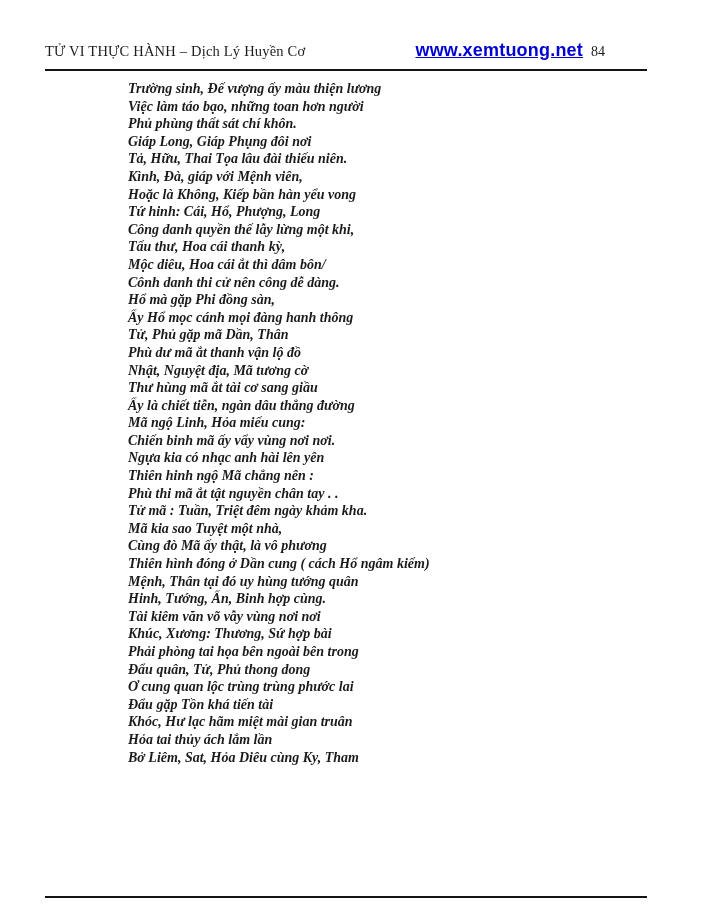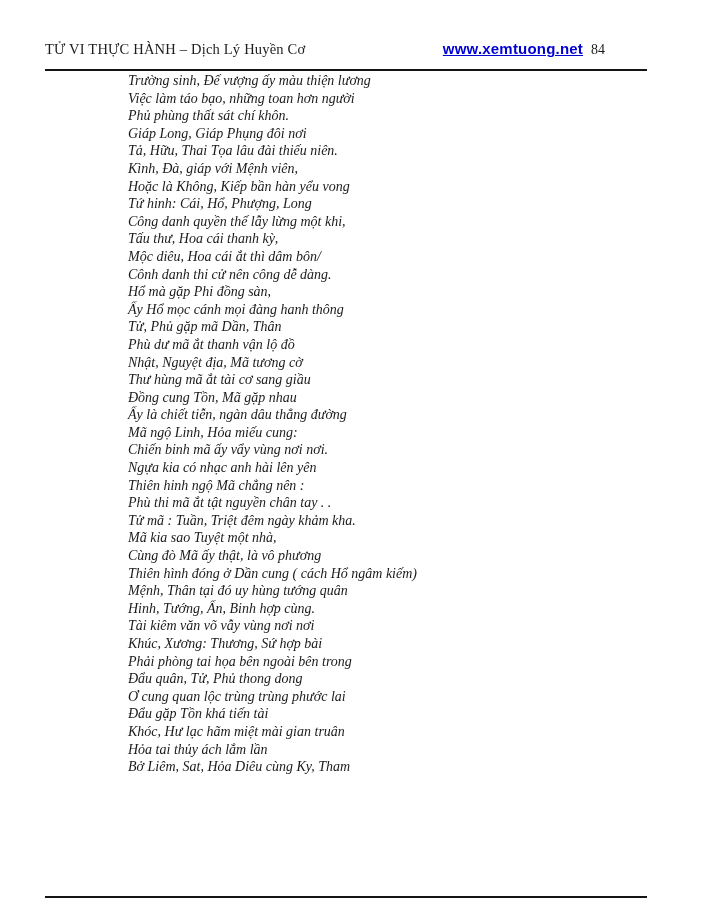--- a/index.html
+++ b/index.html
@@ -33,43 +33,44 @@
     letter-spacing: 0.2px;
   }
   .header-right {
     display: flex;
     align-items: baseline;
     gap: 8px;
   }
   .site-link {
     font-family: "Liberation Sans", sans-serif;
     font-weight: bold;
-    font-size: 15px;
+    font-size: 18px;
     text-decoration: underline;
     letter-spacing: 0.2px;
   }
   .page-number {
     font-family: "Liberation Serif", serif;
     font-size: 14px;
     color: #1c1c1c;
   }
   .rule {
     position: absolute;
     left: 45px;
     width: 616px;
     height: 2px;
     background: #151515;
   }
   .rule-top { top: 69px; }
   .rule-bottom { top: 896px; }
   .poem {
     position: absolute;
     left: 128px;
-    top: 72px;
+    top: 80px;
     width: 470px;
+    font-weight: bold;
   }
   .poem-line {
     font-family: "Liberation Serif", serif;
     font-style: italic;
     font-size: 14px;
     line-height: 17.6px;
     color: #1a1a1a;
     white-space: nowrap;
   }
 </style>
@@ -100,21 +101,20 @@
       <div class="poem-line">Công danh quyền thế lẫy lừng một khi,</div>
       <div class="poem-line">Tấu thư, Hoa cái thanh kỳ,</div>
       <div class="poem-line">Mộc diêu, Hoa cái ắt thì dâm bôn/</div>
       <div class="poem-line">Cônh danh thi cử nên công dễ dàng.</div>
       <div class="poem-line">Hổ mà gặp Phi đồng sàn,</div>
       <div class="poem-line">Ấy Hổ mọc cánh mọi đàng hanh thông</div>
       <div class="poem-line">Tử, Phủ gặp mã Dần, Thân</div>
       <div class="poem-line">Phù dư mã ắt thanh vận lộ đồ</div>
       <div class="poem-line">Nhật, Nguyệt địa, Mã tương cờ</div>
       <div class="poem-line">Thư hùng mã ắt tài cơ sang giầu</div>
-      <div class="poem-line">Đồng cung Tồn, Mã gặp nhau</div>
       <div class="poem-line">Ấy là chiết tiễn, ngàn dâu thẳng đường</div>
       <div class="poem-line">Mã ngộ Linh, Hỏa miếu cung:</div>
       <div class="poem-line">Chiến binh mã ấy vẩy vùng nơi nơi.</div>
       <div class="poem-line">Ngựa kia có nhạc anh hài lên yên</div>
       <div class="poem-line">Thiên hinh ngộ Mã chẳng nên :</div>
       <div class="poem-line">Phù thi mã ắt tật nguyền chân tay . .</div>
       <div class="poem-line">Tử mã : Tuần, Triệt đêm ngày khảm kha.</div>
       <div class="poem-line">Mã kia sao Tuyệt một nhà,</div>
       <div class="poem-line">Cùng đò Mã ấy thật, là vô phương</div>
       <div class="poem-line">Thiên hình đóng ở Dần cung ( cách Hổ ngâm kiếm)</div>

